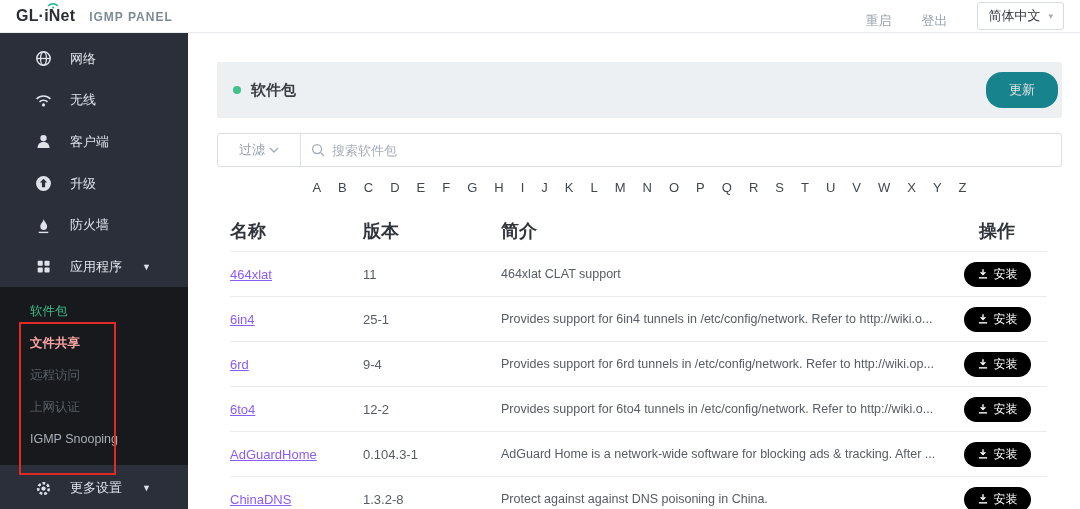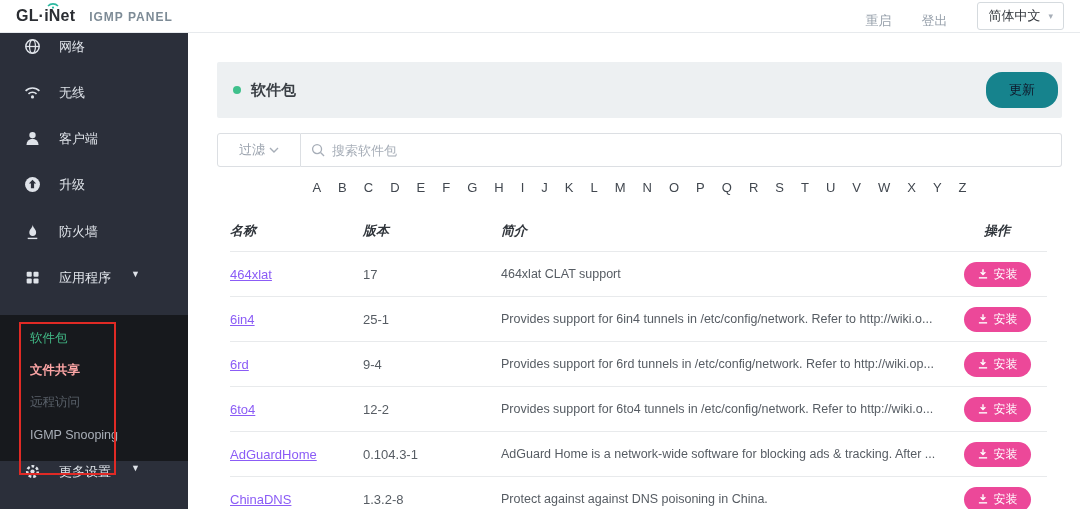--- a/index.html
+++ b/index.html
@@ -18,21 +18,21 @@
   .lang-select { display:flex; align-items:center; gap:8px; border:1px solid #d5dade;
     border-radius:3px; padding:4px 10px; font-size:13px; color:#32373d; cursor:pointer; }
   .lang-select .chev { color:#a7aeb8; font-size:9px; }
 
   
   .body-row { display:flex; height:476px; }
 
   
   .sidebar { width:188px; background:#2b2f3a; flex-shrink:0; position:relative;
     display:flex; flex-direction:column; }
-  .nav-item { height:47px; display:flex; align-items:flex-start; padding-left:24px;
+  .nav-item { height:47px; display:flex; align-items:center; padding-left:35px;
     gap:18px; color:#dfe3e9; font-size:13px; cursor:pointer; }
   .nav-item:first-child { margin-top:5px; }
   .nav-icon { width:17px; height:17px; display:inline-flex; }
   .nav-caret { font-size:9px; color:#dfe3e9; margin-left:2px; }
   .submenu { background:#17191d; padding:8px 0 10px 0; }
   .sub-item { height:32px; display:flex; align-items:center; padding-left:30px;
     font-size:12.5px; cursor:pointer; }
   .sub-item.active { color:#42bb87; }
   .sub-item.bright { color:#fca5a5; font-weight:bold; }
   .sub-item.dim { color:#596069; }
@@ -40,49 +40,49 @@
   .red-box { position:absolute; left:19px; top:289px; width:97px; height:153px;
     border:2px solid #e02a25; pointer-events:none; }
   .more-item { margin-top:2px; }
 
   
   .main { flex:1; background:#fff; padding:29px 18px 0 29px; }
   .panel-head { height:56px; background:#edf0f2; border-radius:2px; display:flex;
     align-items:center; padding:0 4px 0 16px; }
   .green-dot { width:8px; height:8px; border-radius:50%; background:#3fc08c; margin-right:10px; }
   .panel-title { font-size:15px; font-weight:bold; color:#3a3f45; }
-  .update-btn { margin-left:auto; background:#16838d; color:#0f172a; font-size:13px;
+  .update-btn { margin-left:auto; background:#16838d; color:#e5e5e5; font-size:13px;
     border:none; border-radius:16px; padding:9px 23px; cursor:pointer; }
 
   .filter-row { margin-top:15px; height:34px; display:flex; }
   .filter-select { width:84px; border:1px solid #dcdfe3; border-radius:3px 0 0 3px;
     display:flex; align-items:center; justify-content:space-between; padding:0 21px;
     font-size:13px; color:#9aa2ad; cursor:pointer; background:#fff; }
   .search-box { flex:1; border:1px solid #dcdfe3; border-left:none; border-radius:0 3px 3px 0;
     display:flex; align-items:center; padding:0 10px; gap:7px; }
   .search-box input { border:none; outline:none; flex:1; font-size:13px; color:#32373d;
     font-family:inherit; background:transparent; }
   .search-box input::placeholder { color:#a7aeb8; }
 
   .alphabet { margin-top:13px; display:flex; justify-content:center; gap:17px;
     font-size:13px; color:#41474f; }
   .alphabet span { cursor:pointer; }
 
   .pkg-table { margin:16px 15px 0 13px; }
   .t-row { display:flex; align-items:center; height:45px; border-top:1px solid #e8eaec; }
   .t-head { height:40px; border-top:none; font-weight:bold; }
-  .t-head .cell { color:#30353b; font-size:13px;font-style:italic; }
+  .t-head .cell { color:#30353b; font-size:18px; }
   .cell { font-size:13px; color:#565c63; }
   .c-name { width:133px; flex-shrink:0; }
   .c-ver { width:138px; flex-shrink:0; }
   .c-desc { flex:1; font-size:12.5px; white-space:nowrap; overflow:hidden; }
   .c-act { width:100px; flex-shrink:0; display:flex; justify-content:center; }
   .t-head .c-act { justify-content:center; }
   .pkg-link { color:#8b5cf6; text-decoration:underline; cursor:pointer; font-size:13px; }
-  .install-btn { background:#ec4899; border:none; color:#fff; font-size:12px;
+  .install-btn { background:#000000; border:none; color:#fff; font-size:12px;
     border-radius:13px; height:25px; padding:0 13px; display:inline-flex;
     align-items:center; gap:5px; cursor:pointer; }
 </style>
 </head>
 <body>
 
 <div class="topbar">
   <div class="logo-wrap">
     <div class="logo">
       <span>GL·iNet</span>
@@ -163,20 +163,21 @@
           </svg>
       </span>
       <span>应用程序</span>
       <span class="nav-caret">▼</span>
     </div>
 
     <div class="submenu">
       <div class="sub-item active">软件包</div>
       <div class="sub-item bright">文件共享</div>
       <div class="sub-item dim">远程访问</div>
+      <div class="sub-item dim">上网认证</div>
       <div class="sub-item mid">IGMP Snooping</div>
     </div>
 
     <div class="nav-item more-item">
       <span class="nav-icon">
         <svg viewBox="0 0 16 16">
             <circle cx="8" cy="8" r="5" stroke="#dfe3e9" stroke-width="2.4" fill="none" stroke-dasharray="2.6 1.8"></circle>
             <circle cx="8" cy="8" r="2" fill="#dfe3e9"></circle>
           </svg>
       </span>
@@ -242,21 +243,21 @@
     <div class="pkg-table">
       <div class="t-row t-head">
         <span class="cell c-name">名称</span>
         <span class="cell c-ver">版本</span>
         <span class="cell c-desc">简介</span>
         <span class="cell c-act">操作</span>
       </div>
 
       <div class="t-row">
         <span class="cell c-name"><a class="pkg-link">464xlat</a></span>
-        <span class="cell c-ver">17</span>
+        <span class="cell c-ver">11</span>
         <span class="cell c-desc">464xlat CLAT support</span>
         <span class="cell c-act">
             <button class="install-btn">
               <svg width="12" height="12" viewBox="0 0 14 14">
                 <path d="M7 1.5 v5.5 M4.2 4.8 L7 7.6 9.8 4.8" stroke="#fff" stroke-width="1.6" fill="none"></path>
                 <path d="M2.2 11.5 h9.6" stroke="#fff" stroke-width="1.6"></path>
               </svg>
               <span>安装</span>
             </button>
           </span>

